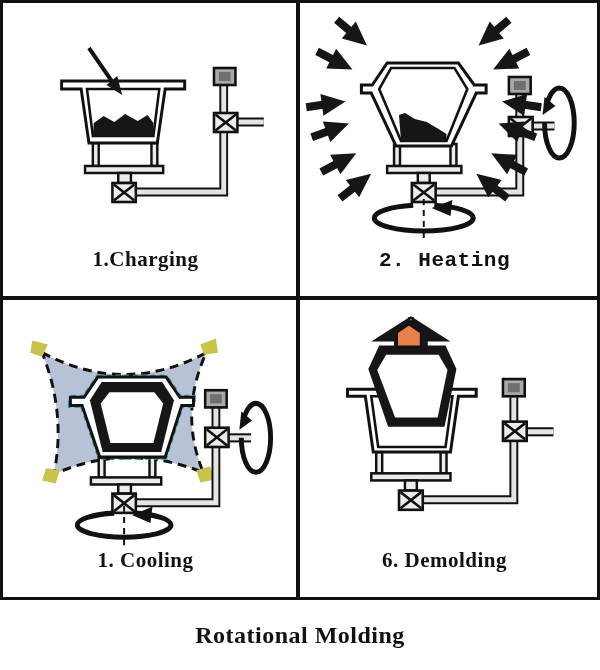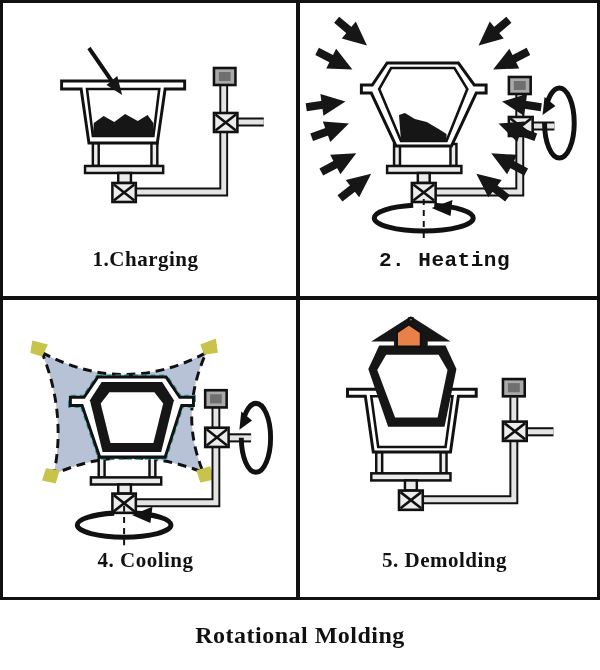--- a/index.html
+++ b/index.html
@@ -192,21 +192,21 @@
       <g>
         <ellipse class="rot" cx="259" cy="136" rx="15" ry="34" pathLength="100" stroke-dasharray="50 10 40 0"></ellipse>
         <polygon class="rot-head" points="242,128 244,110 255,119"></polygon>
       </g>
       <g>
         <path class="axis" d="M124,203 V244"></path>
         <ellipse class="rot" cx="124" cy="222" rx="48" ry="12" pathLength="100" stroke-dasharray="70 10 20 0"></ellipse>
         <polygon class="rot-head" points="132,212 153,204 151,220"></polygon>
       </g>
     </svg>
-    <div class="step-label">4. Cooling</div>
+    <div class="step-label">1. Cooling</div>
   </div>
 
   <div class="cell c4">
     <svg class="diagram" viewBox="0 0 300 293" preserveAspectRatio="none">
       <g>
         <path class="pipe-outer" d="M124,197 H216 V96"></path>
           <path class="pipe-inner" d="M124,197 H216 V96"></path>
         <path class="pipe-outer" d="M228,130 H256"></path>
           <path class="pipe-inner" d="M228,130 H256"></path>
       </g>
@@ -230,18 +230,18 @@
         <polygon fill="#ffffff" points="87,54 140,54 149,69 139,116 96,116 78,69"></polygon>
       </g>
 
       <g>
         <polygon class="harrow-fill" points="72,41 152,41 112,16"></polygon>
         <rect class="harrow-fill" x="95" y="40" width="34" height="7"></rect>
         <rect class="orange" x="110" y="18" width="4" height="3" stroke="none"></rect>
         <polygon class="orange" points="98,46 98,32 110,24 122,32 122,46"></polygon>
       </g>
     </svg>
-    <div class="step-label">5. Demolding</div>
+    <div class="step-label">6. Demolding</div>
   </div>
 
 </div>
 
 <div class="figure-title">Rotational Molding</div>
 
 </body></html>

